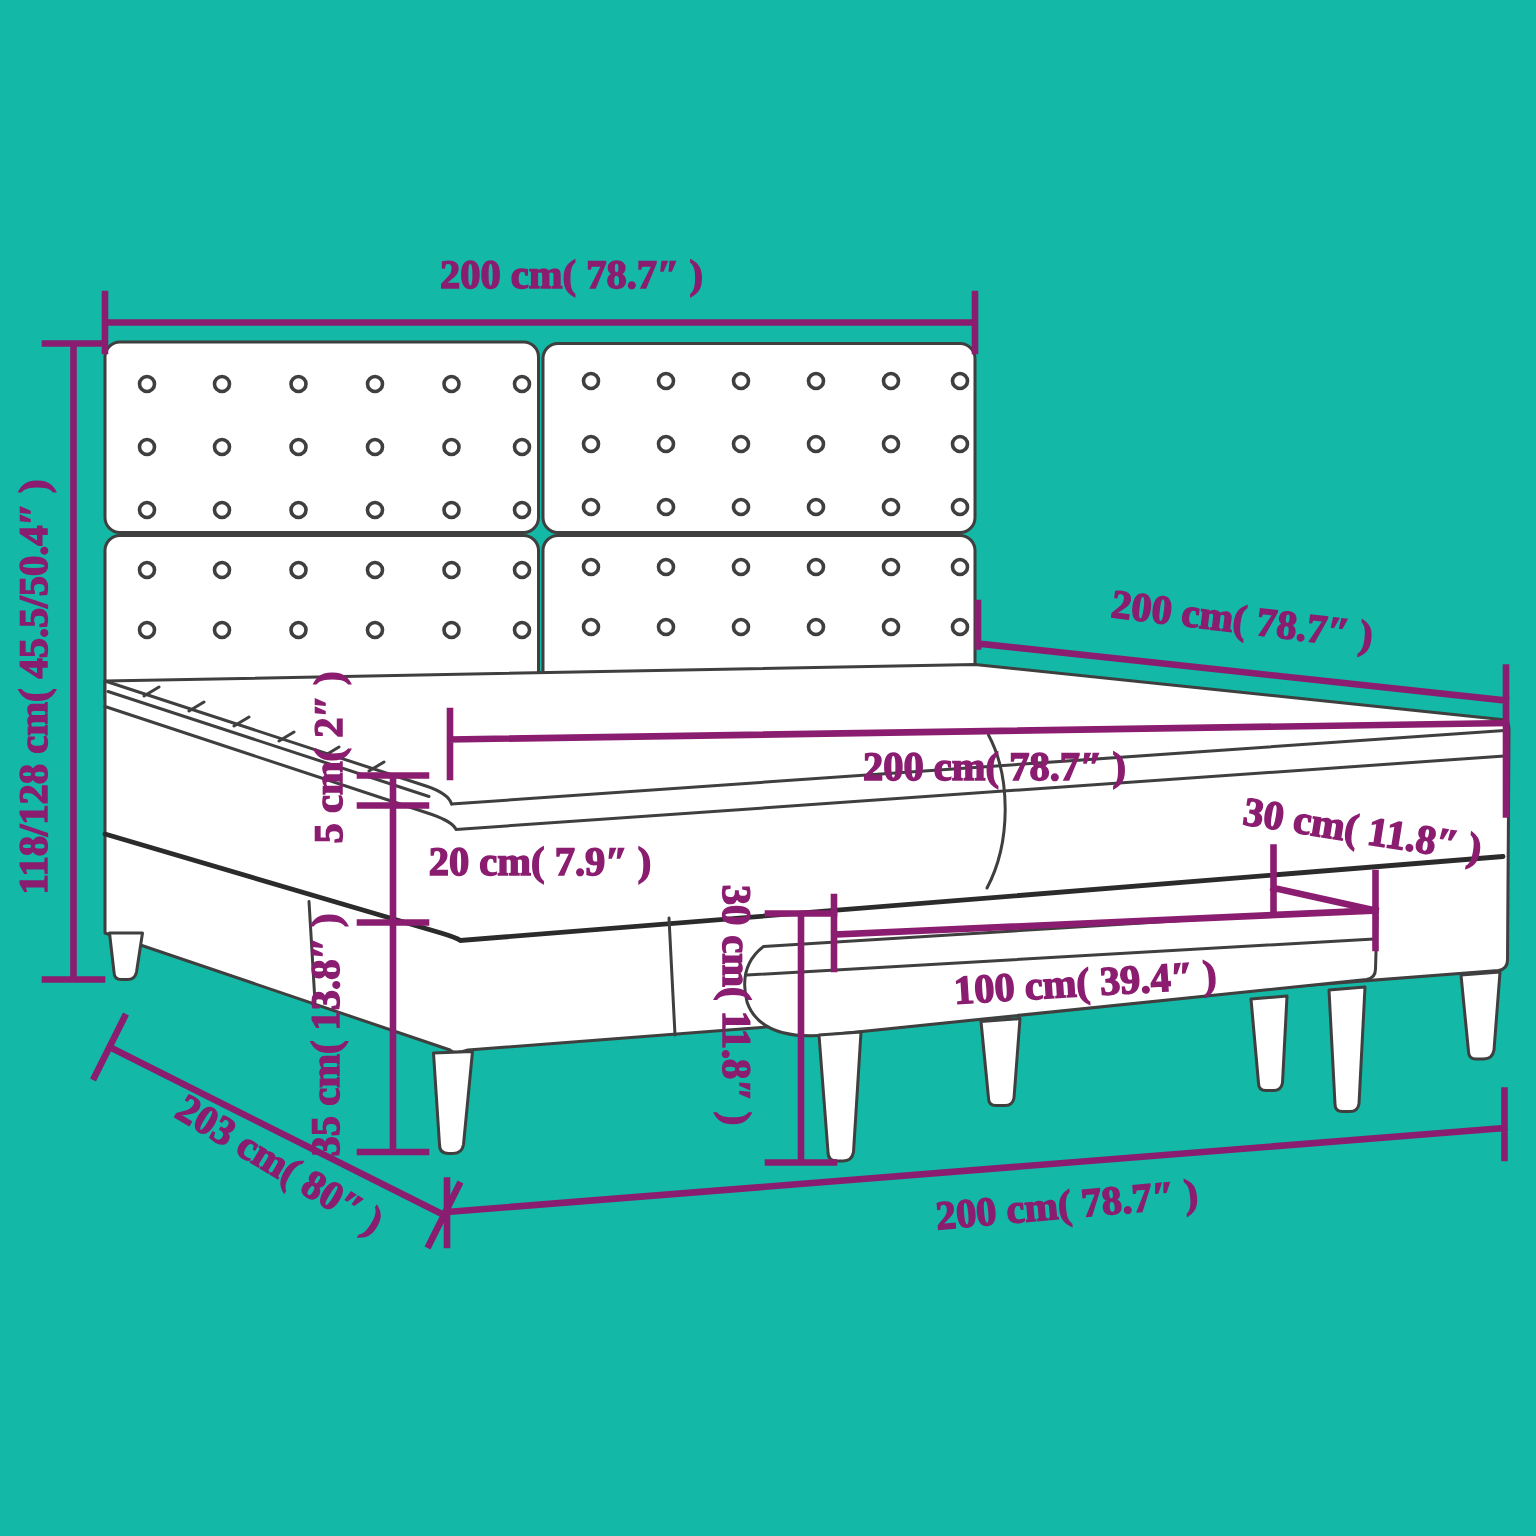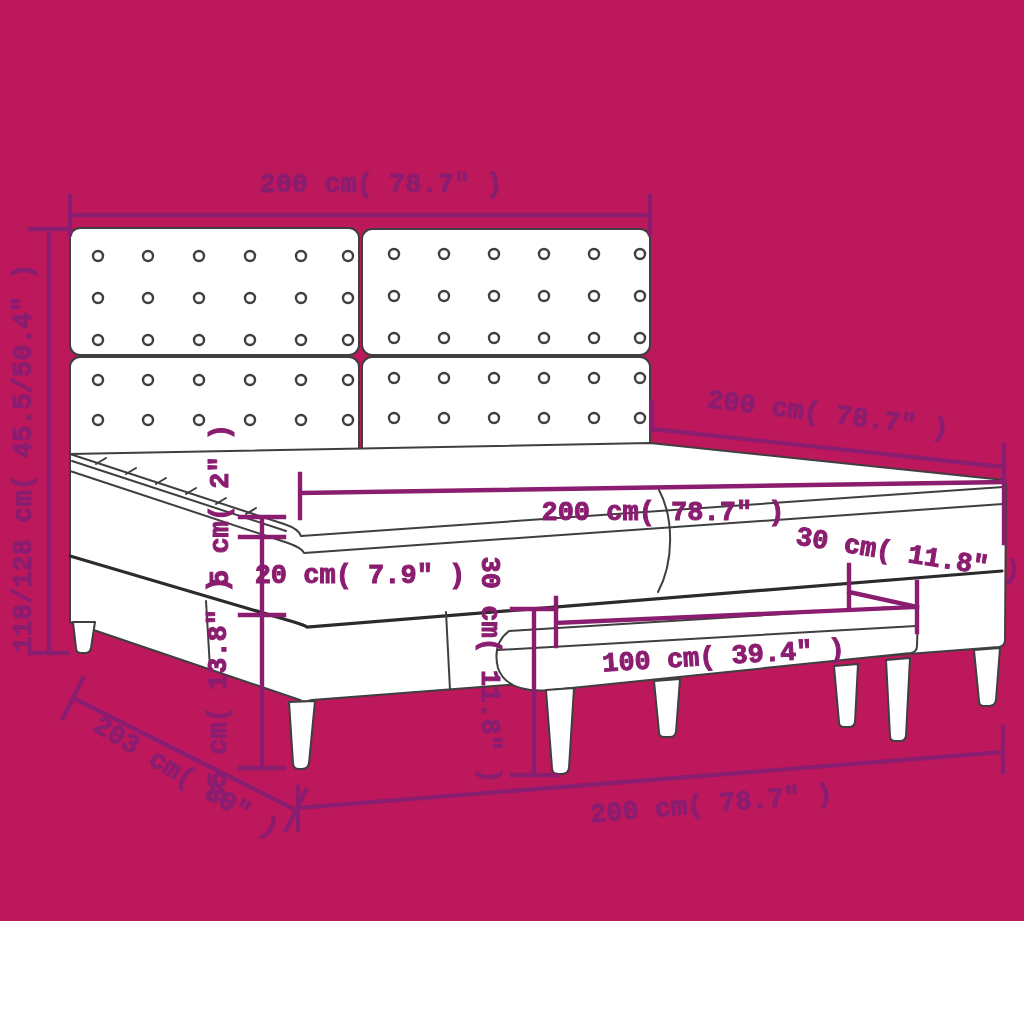--- a/index.html
+++ b/index.html
@@ -1,17 +1,17 @@
 <!DOCTYPE html>
 <html><head>
 <meta charset="utf-8">
 <style>
   html,body{margin:0;padding:0;background:#fff;}
-  #stage{position:relative;width:1024px;height:921px;background:#be185d;overflow:hidden;
-         font-family:Liberation Mono, monospace;}
+  #stage{position:relative;width:1024px;height:1024px;background:#14b8a6;overflow:hidden;
+         font-family:Liberation Serif, serif;}
   svg{position:absolute;left:0;top:0;}
   .furn{fill:#ffffff;stroke:#3f3f3f;stroke-width:2;stroke-linejoin:round;stroke-linecap:round;}
   .furn-line{fill:none;stroke:#3f3f3f;stroke-width:2;stroke-linejoin:round;stroke-linecap:round;}
   .furn-thick{fill:none;stroke:#2b2b2b;stroke-width:3.2;stroke-linecap:round;}
   .btn{fill:#ffffff;stroke:#3f3f3f;stroke-width:2.4;}
   .dl{fill:none;stroke-width:4.4;stroke-linecap:square;}
   .dim-text{font-weight:bold;font-size:27px;text-anchor:middle;}
 </style>
 </head>
 <body>

